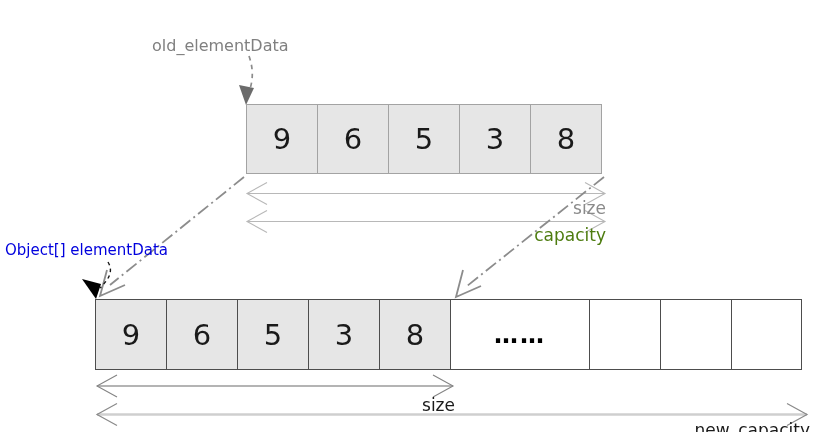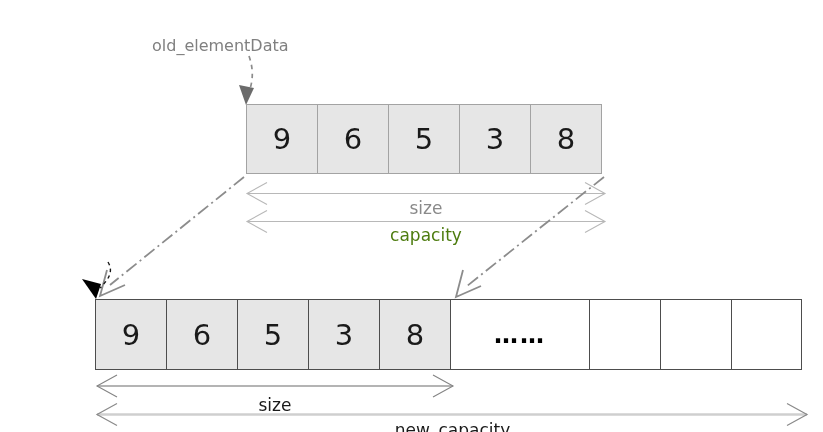--- a/index.html
+++ b/index.html
@@ -37,21 +37,21 @@
   .new-array .cell.dots {
     width: 140px; background: #ffffff;
     font-size: 24px; font-weight: 700; letter-spacing: 2px; color: #000;
   }
   .new-array .cell.empty { width: 72px; background: #ffffff; }
   .new-array .cell.empty.last { width: 71px; }
 
   .lbl { position: absolute; z-index: 3; white-space: nowrap; }
   .lbl-old-pointer { left: 152px; top: 20px; font-size: 16px; color: #808080; }
   .lbl-new-pointer { left: 5px; top: 225px; font-size: 15px; color: #0000dd; }
-  .lbl-span { text-align: center; }
+  .lbl-span { text-align: right; }
   .lbl-top-size      { left: 246px; top: 182px; width: 360px; font-size: 17px; color: #8a8a8a; }
   .lbl-top-capacity  { left: 246px; top: 209px; width: 360px; font-size: 17px; color: #4d7c0f; }
   .lbl-bottom-size   { left: 95px;  top: 379px; width: 360px; font-size: 17px; color: #1a1a1a; }
   .lbl-new-capacity  { left: 95px;  top: 404px; width: 715px; font-size: 17px; color: #1a1a1a; }
 </style>
 </head>
 <body>
 
 <div class="stage">
 
@@ -97,20 +97,21 @@
 
     <g fill="none">
       <line x1="97" y1="398.5" x2="807" y2="398.5" stroke="#cfcfcf" stroke-width="2.5"></line>
       <polyline points="117,387.5 97,398.5 117,409.5" stroke="#8a8a8a" stroke-width="1.2"></polyline>
       <polyline points="787,387.5 807,398.5 787,409.5" stroke="#8a8a8a" stroke-width="1.2"></polyline>
     </g>
   </svg>
 
   <div class="lbl lbl-old-pointer">old_elementData</div>
 
+  <div class="lbl lbl-new-pointer">Object[] elementData</div>
 
   <div class="array old-array">
     <div class="cell">9</div>
     <div class="cell">6</div>
     <div class="cell">5</div>
     <div class="cell">3</div>
     <div class="cell">8</div>
   </div>
 
   <div class="lbl lbl-span lbl-top-size">size</div>

